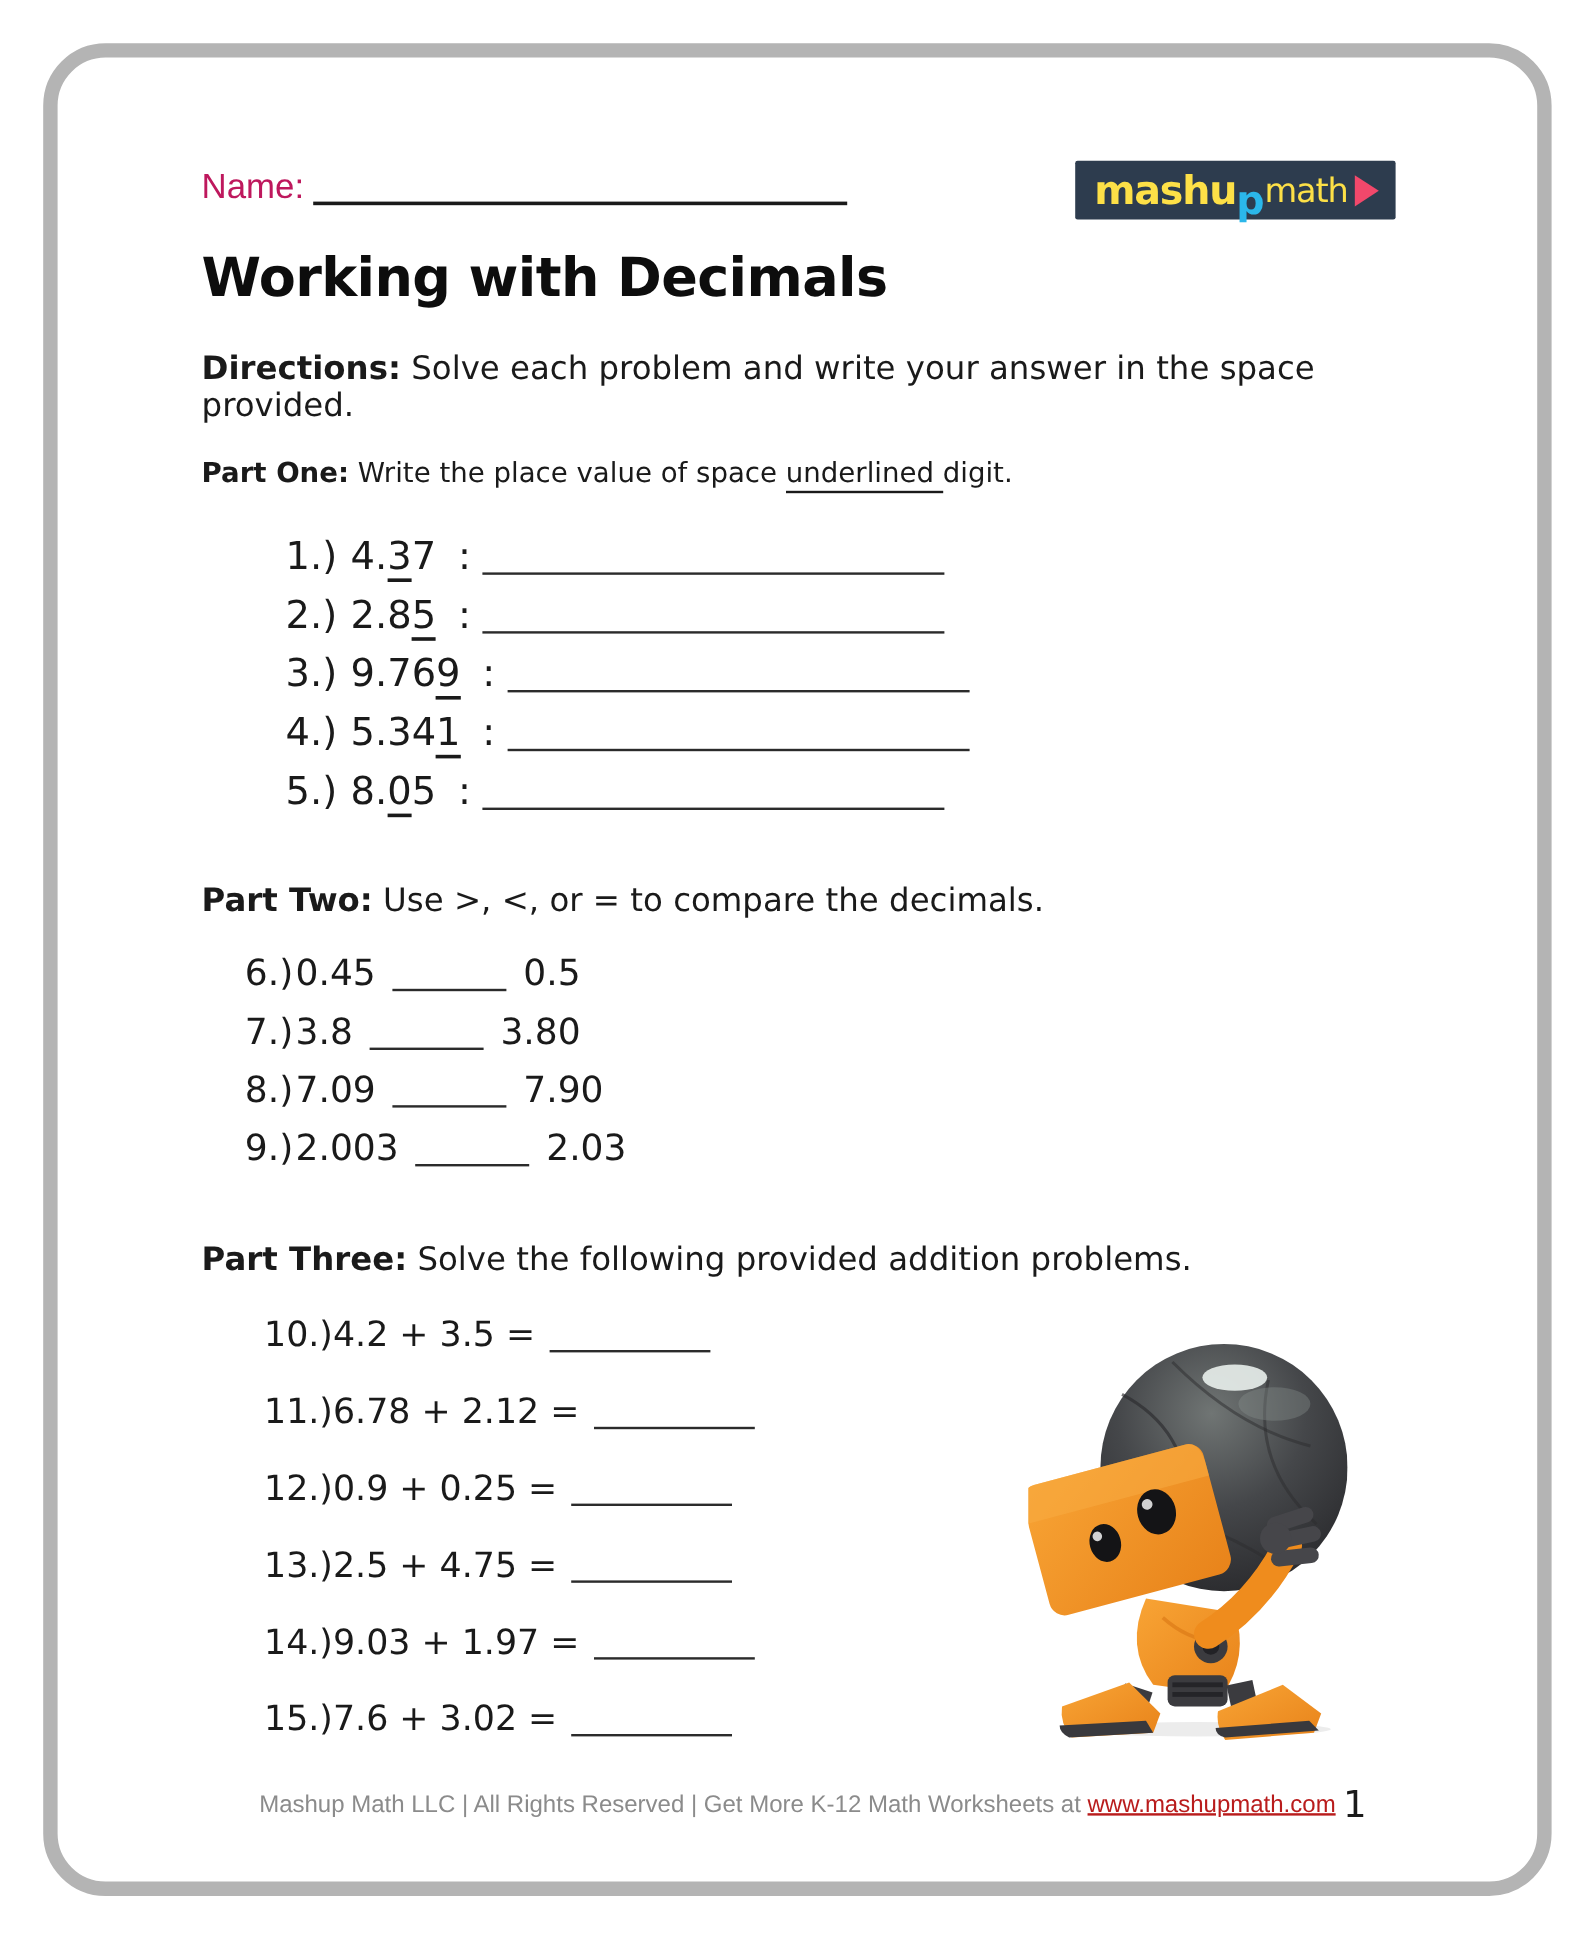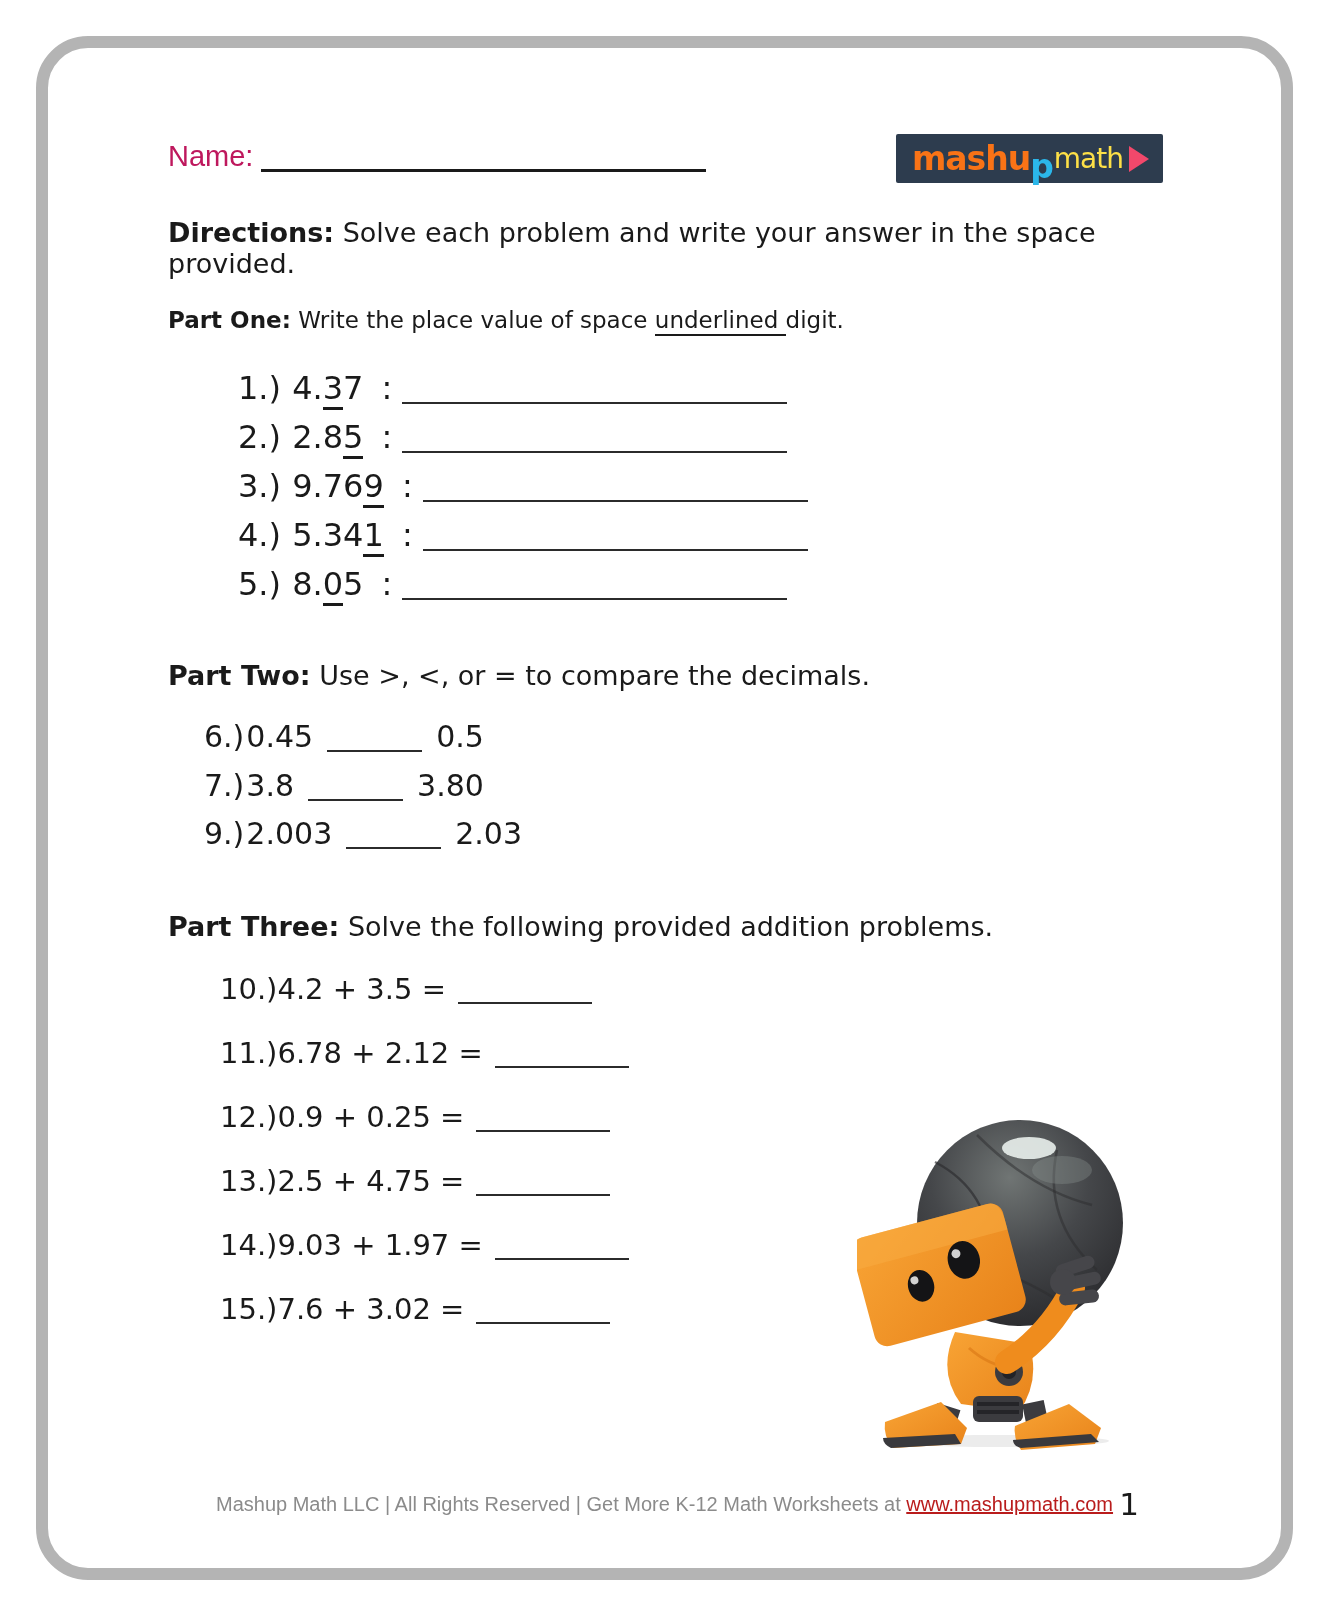--- a/index.html
+++ b/index.html
@@ -24,21 +24,21 @@
   .header-row { display: flex; justify-content: space-between; align-items: flex-start; }
   .name-block { font-family: "Liberation Sans", sans-serif; font-size: 29px; color: #be185d; padding-top: 6px; }
   .name-line {
     display: inline-block; width: 445px; height: 4px;
     border-bottom: 3px solid #1a1a1a; vertical-align: -6px; margin-left: 8px;
   }
   .logo {
     background: #2d3c4e; height: 49px; padding: 0 14px 0 16px;
     display: flex; align-items: center; border-radius: 2px;
   }
-  .logo-mashu { font-weight: 800; font-size: 33px; color: #f97316; letter-spacing: -1px; }
+  .logo-mashu { font-weight: 800; font-size: 33px; color: #fde047; letter-spacing: -1px; }
   .logo-p { font-weight: 800; font-size: 33px; color: #2bb7ea; position: relative; top: 8px; letter-spacing: -1px; }
   .logo-math { font-weight: 400; font-size: 28px; color: #fde047; letter-spacing: -1px; margin-left: 1px; }
   .logo-play {
     width: 0; height: 0; margin-left: 6px;
     border-top: 13px solid transparent; border-bottom: 13px solid transparent;
     border-left: 20px solid #f2486b;
   }
 
   
   .title { margin-top: 22px; font-size: 45px; font-weight: 800; letter-spacing: -0.5px; color: #0d0d0d; }
@@ -93,20 +93,21 @@
         <span>Name:</span><span class="name-line"></span>
       </div>
       <div class="logo">
         <span class="logo-mashu">mashu</span>
           <span class="logo-p">p</span>
           <span class="logo-math">math</span>
         <span class="logo-play"></span>
       </div>
     </div>
 
+    <div class="title">Working with Decimals</div>
 
     <div class="directions">
       <b>Directions:</b>
       <span>Solve each problem and write your answer in the space provided.</span>
     </div>
 
     <div class="part-one-header">
       <b>Part One:</b>
       <span>Write the place value of space </span><span class="u-word">underlined </span><span>digit.</span>
     </div>
@@ -143,20 +144,23 @@
       <b>Part Two:</b>
       <span>Use &gt;, &lt;, or = to compare the decimals.</span>
     </div>
 
     <div class="p2-list">
       <div class="p2-row">
         <span class="p2-num">6.)</span><span>0.45</span><span class="blank blank-short"></span><span>0.5</span>
       </div>
       <div class="p2-row">
         <span class="p2-num">7.)</span><span>3.8</span><span class="blank blank-short"></span><span>3.80</span>
+      </div>
+      <div class="p2-row">
+        <span class="p2-num">8.)</span><span>7.09</span><span class="blank blank-short"></span><span>7.90</span>
       </div>
       <div class="p2-row">
         <span class="p2-num">9.)</span><span>2.003</span><span class="blank blank-short"></span><span>2.03</span>
       </div>
     </div>
 
     <div class="part-header">
       <b>Part Three:</b>
       <span>Solve the following provided addition problems.</span>
     </div>

